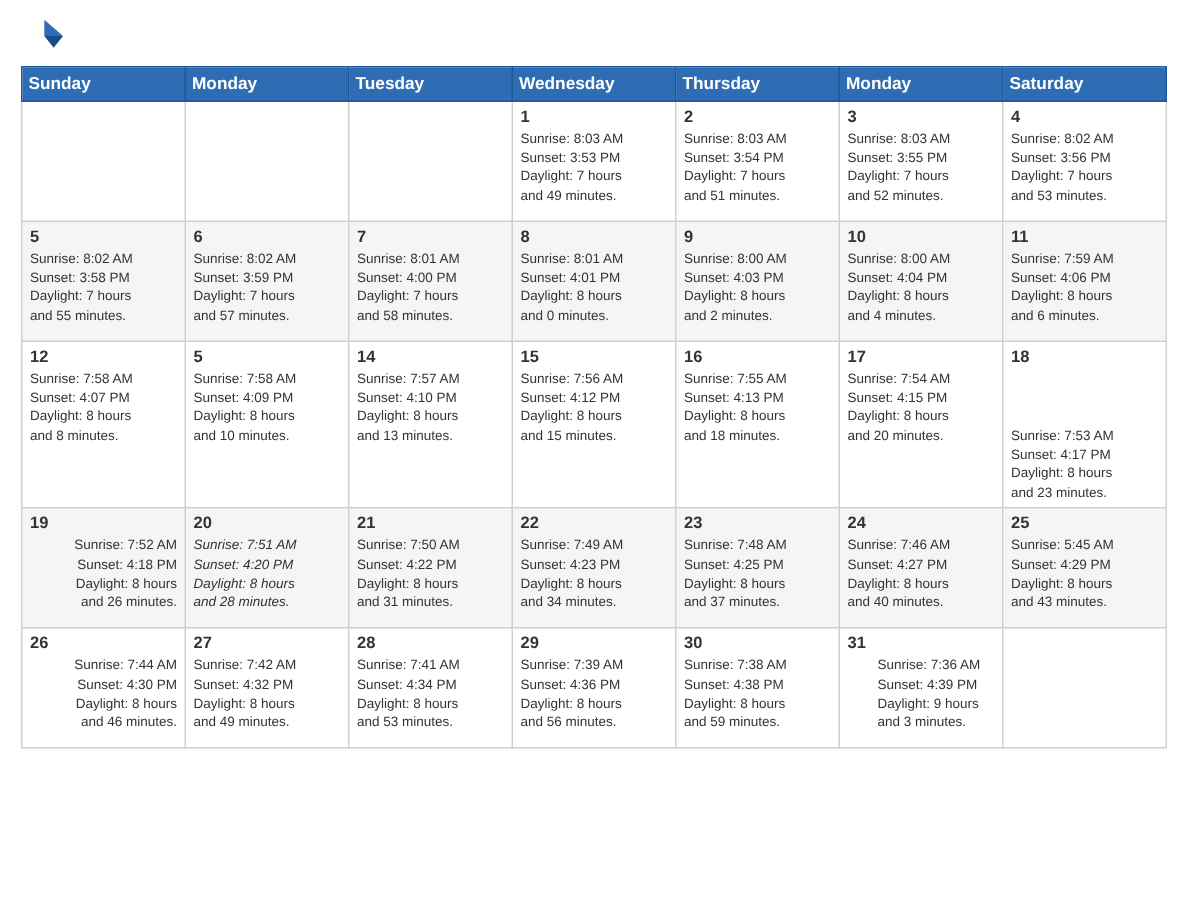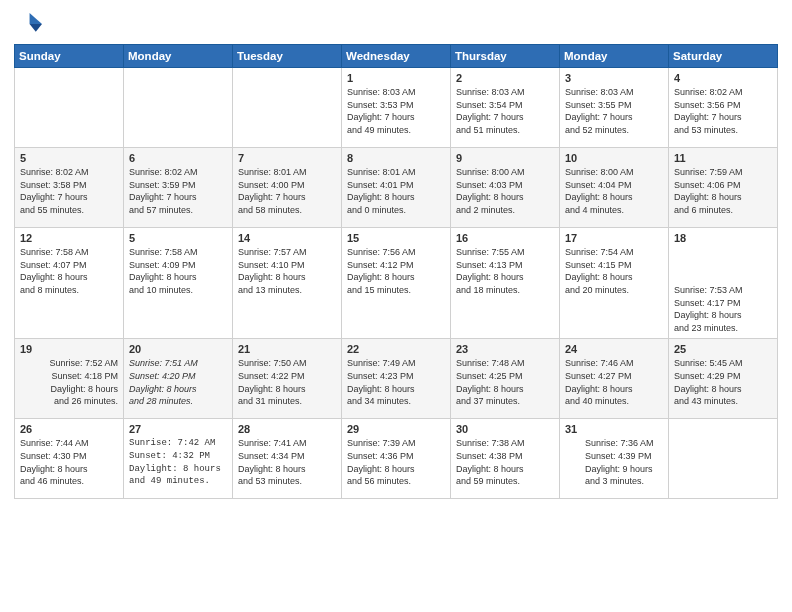--- a/index.html
+++ b/index.html
@@ -310,28 +310,28 @@
             <span class="day-num">25</span>
             <div class="day-info" style="white-space: pre-line;">Sunrise: 5:45 AM
 Sunset: 4:29 PM
 Daylight: 8 hours
 and 43 minutes.</div>
           </td>
         </tr>
         <tr>
           <td>
             <span class="day-num">26</span>
-            <div class="day-info" style="white-space: pre-line;">Sunrise: 7:44 AM
+            <div class="day-info" style="white-space: pre-line; text-align: right;">Sunrise: 7:44 AM
 Sunset: 4:30 PM
 Daylight: 8 hours
 and 46 minutes.</div>
           </td>
           <td>
             <span class="day-num">27</span>
-            <div class="day-info" style="white-space: pre-line; font-family: Liberation Mono, monospace;">Sunrise: 7:42 AM
+            <div class="day-info" style="white-space: pre-line;">Sunrise: 7:42 AM
 Sunset: 4:32 PM
 Daylight: 8 hours
 and 49 minutes.</div>
           </td>
           <td>
             <span class="day-num">28</span>
             <div class="day-info" style="white-space: pre-line;">Sunrise: 7:41 AM
 Sunset: 4:34 PM
 Daylight: 8 hours
 and 53 minutes.</div>

